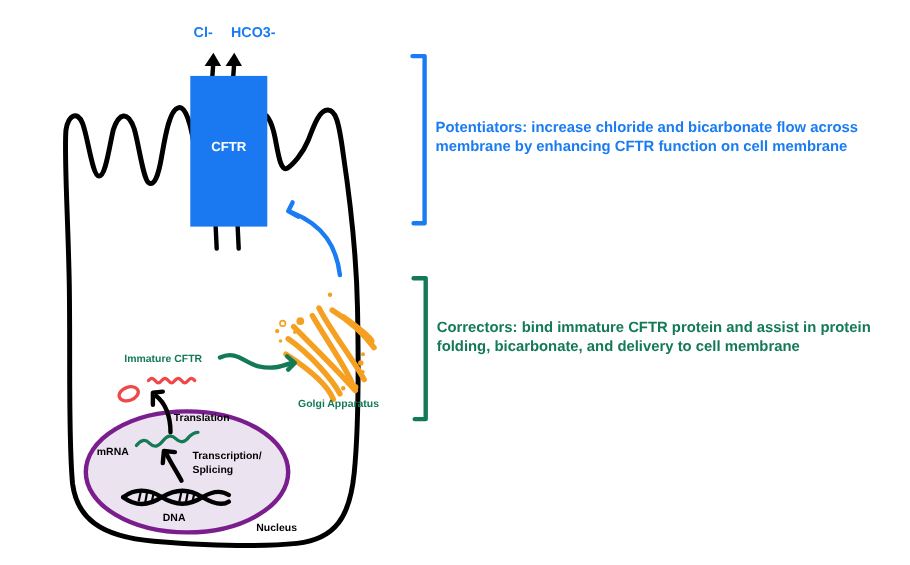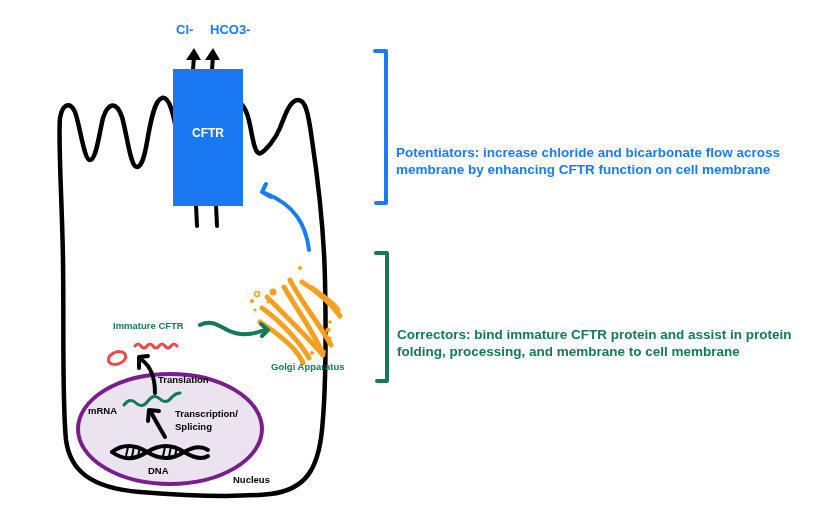--- a/index.html
+++ b/index.html
@@ -1,19 +1,19 @@
 <!DOCTYPE html>
 <html><head>
   <meta charset="utf-8">
   <style>
     html, body { margin: 0; padding: 0; background: #ffffff; }
     body { width: 827px; height: 514px; position: relative; overflow: hidden; font-family: "Liberation Sans", sans-serif; }
     svg { position: absolute; left: 0; top: 0; }
     .lbl { font-family: "Liberation Sans", sans-serif; font-weight: bold; }
-    .desc { position: absolute; font-family: "Liberation Sans", sans-serif; font-weight: bold; font-size: 13.5px; line-height: 17px; margin-top: 37px; }
+    .desc { position: absolute; font-family: "Liberation Sans", sans-serif; font-weight: bold; font-size: 13.5px; line-height: 17px; }
   </style>
 </head>
 <body>
 
 <svg width="827" height="514" viewBox="0 0 827 514">
 
   <path d="M178,143 C174,110 168,96 162,98 C154,100 150,125 147,142 C144,160 140,170 135,166 C130,162 126,130 122,117 C116,100 108,103 103,118 C99,135 96,160 90,160 C84,160 80,125 75,112 C70,100 62,105 60,118 C58,140 62,200 63,260 C64,330 62,400 66,440 C70,470 90,488 140,492 C190,496 240,497 270,494 C305,490 318,470 322,430 C326,390 326,330 325,280 C324,230 318,180 312,140 C308,110 305,100 298,100 C290,100 285,115 280,128 C275,140 266,150 261,153 C255,156 253,140 250,125 C247,110 242,101 236,104 C230,107 232,120 232,130" fill="none" stroke="#000" stroke-width="4.5" stroke-linecap="round" stroke-linejoin="round"></path>
 
   <line x1="196" y1="205" x2="197" y2="226" stroke="#000" stroke-width="4" stroke-linecap="round"></line>
   <line x1="216" y1="205" x2="217" y2="226" stroke="#000" stroke-width="4" stroke-linecap="round"></line>
@@ -105,13 +105,13 @@
   <text class="lbl" x="148" y="474" font-size="9.5" fill="#000">DNA</text>
   <text class="lbl" x="233" y="483" font-size="9.5" fill="#000">Nucleus</text>
 
   <polyline points="375,51 386,51 386,203 376,203" fill="none" stroke="#1a7cf2" stroke-width="4" stroke-linecap="round" stroke-linejoin="round"></polyline>
 
   <polyline points="376,253 387,253 387,381 377,381" fill="none" stroke="#137a55" stroke-width="4" stroke-linecap="round" stroke-linejoin="round"></polyline>
 </svg>
 
 <div class="desc" style="left:396px; top:107px; width:420px; color:#1a7cf2;">Potentiators: increase chloride and bicarbonate flow across membrane by enhancing CFTR function on cell membrane</div>
 
-<div class="desc" style="left:397px; top:289px; width:430px; color:#137a55;">Correctors: bind immature CFTR protein and assist in protein folding, processing, and membrane to cell membrane</div>
+<div class="desc" style="left:397px; top:289px; width:430px; color:#137a55;">Correctors: bind immature CFTR protein and assist in protein folding, bicarbonate, and delivery to cell membrane</div>
 
 </body></html>

